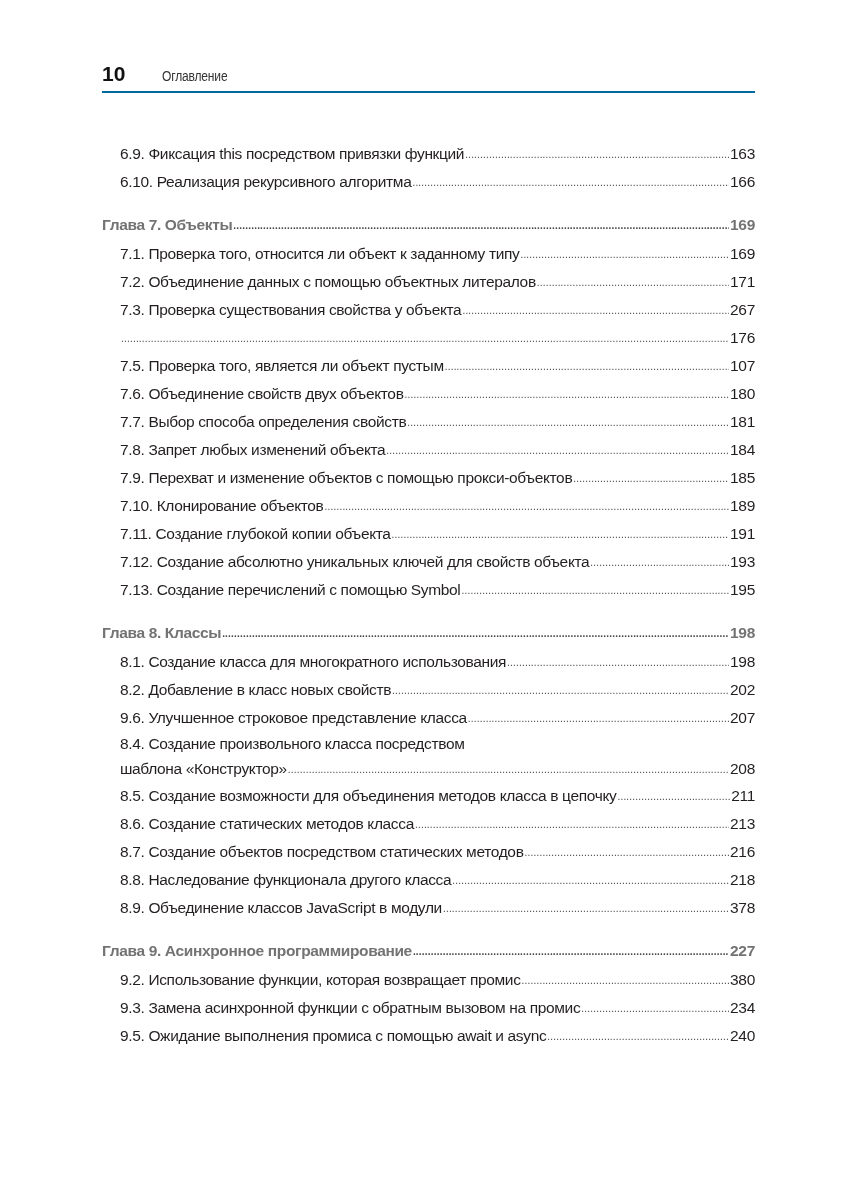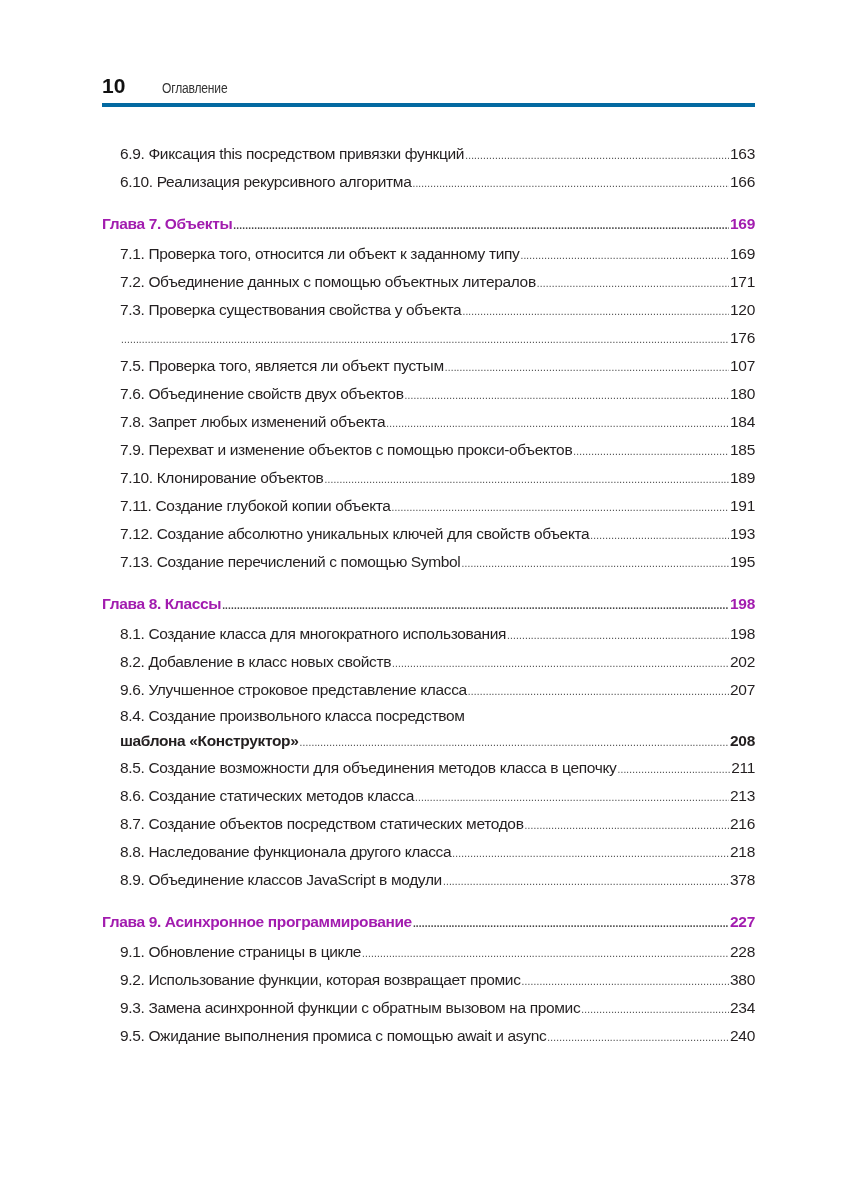--- a/index.html
+++ b/index.html
@@ -1,35 +1,35 @@
 <!DOCTYPE html>
 <html><head>
   <meta charset="utf-8">
   <style>
     html, body { margin: 0; padding: 0; background: #ffffff; }
     body { width: 849px; height: 1200px; position: relative; overflow: hidden;
            font-family: "Liberation Sans", sans-serif; color: #231f20; }
-    .page-header { position: absolute; left: 102px; top: 72px; width: 653px; height: 31px;
-                   border-bottom: 4px solid #0369a1; }
+    .page-header { position: absolute; left: 102px; top: 60px; width: 653px; height: 31px;
+                   border-bottom: 2px solid #0369a1; }
     .page-num { position: absolute; left: 0; top: 2px; font-size: 21px; font-weight: bold; color: #111; }
     .running-title { position: absolute; left: 60px; top: 8px; font-size: 14px; color: #333;
                      transform: scaleX(0.86); transform-origin: left center; letter-spacing: -0.2px; }
     .toc { position: absolute; left: 102px; top: 140px; width: 653px; }
-    .row { display: flex; align-items: flex-start; height: 28px; line-height: 28px; font-size: 15.5px;
+    .row { display: flex; align-items: center; height: 28px; line-height: 28px; font-size: 15.5px;
            white-space: nowrap; }
     .row.sub { padding-left: 18px; }
-    .row.chapter { font-weight: bold; margin-top: 14px; height: 30px; font-size: 15.5px; color: #a21caf; }
+    .row.chapter { font-weight: bold; margin-top: 14px; height: 30px; font-size: 15.5px; color: #737373; }
     .row .title { flex: 0 0 auto; letter-spacing: -0.35px; }
     .row .leader { flex: 1 1 auto; overflow: hidden; margin: 0 1px; color: #444; }
     .row .leader::before { content: "................................................................................................................................................................................................................................"; letter-spacing: 0.2px; font-size: 10px; font-weight: normal; }
     .row.chapter .leader::before { font-weight: bold; }
     .row .page { flex: 0 0 auto; letter-spacing: -0.3px; }
     .row.wrap-first { height: 24px; line-height: 24px; }
     .row.wrap-first .title { flex: 1 1 auto; }
-    .row.wrap-second { height: 26px; line-height: 26px; font-weight: bold; }
+    .row.wrap-second { height: 26px; line-height: 26px; }
   </style>
 </head>
 <body>
 
 <div class="page-header">
   <span class="page-num">10</span>
   <span class="running-title">Оглавление</span>
 </div>
 
 <div class="toc">
@@ -56,35 +56,40 @@
       <span class="page">169</span>
     </div>
   <div class="row sub">
       <span class="title">7.2. Объединение данных с помощью объектных литералов</span>
       <span class="leader"></span>
       <span class="page">171</span>
     </div>
   <div class="row sub">
       <span class="title">7.3. Проверка существования свойства у объекта</span>
       <span class="leader"></span>
-      <span class="page">120</span>
+      <span class="page">267</span>
     </div>
   <div class="row sub">
       <span class="leader"></span>
       <span class="page">176</span>
     </div>
   <div class="row sub">
       <span class="title">7.5. Проверка того, является ли объект пустым</span>
       <span class="leader"></span>
       <span class="page">107</span>
     </div>
   <div class="row sub">
       <span class="title">7.6. Объединение свойств двух объектов</span>
       <span class="leader"></span>
       <span class="page">180</span>
+    </div>
+  <div class="row sub">
+      <span class="title">7.7. Выбор способа определения свойств</span>
+      <span class="leader"></span>
+      <span class="page">181</span>
     </div>
   <div class="row sub">
       <span class="title">7.8. Запрет любых изменений объекта</span>
       <span class="leader"></span>
       <span class="page">184</span>
     </div>
   <div class="row sub">
       <span class="title">7.9. Перехват и изменение объектов с помощью прокси-объектов</span>
       <span class="leader"></span>
       <span class="page">185</span>
@@ -163,25 +168,20 @@
       <span class="leader"></span>
       <span class="page">378</span>
     </div>
 
   <div class="row chapter">
     <span class="title">Глава 9. Асинхронное программирование</span>
     <span class="leader"></span>
     <span class="page">227</span>
   </div>
   <div class="row sub">
-      <span class="title">9.1. Обновление страницы в цикле</span>
-      <span class="leader"></span>
-      <span class="page">228</span>
-    </div>
-  <div class="row sub">
       <span class="title">9.2. Использование функции, которая возвращает промис</span>
       <span class="leader"></span>
       <span class="page">380</span>
     </div>
   <div class="row sub">
       <span class="title">9.3. Замена асинхронной функции с обратным вызовом на промис</span>
       <span class="leader"></span>
       <span class="page">234</span>
     </div>
   <div class="row sub">

